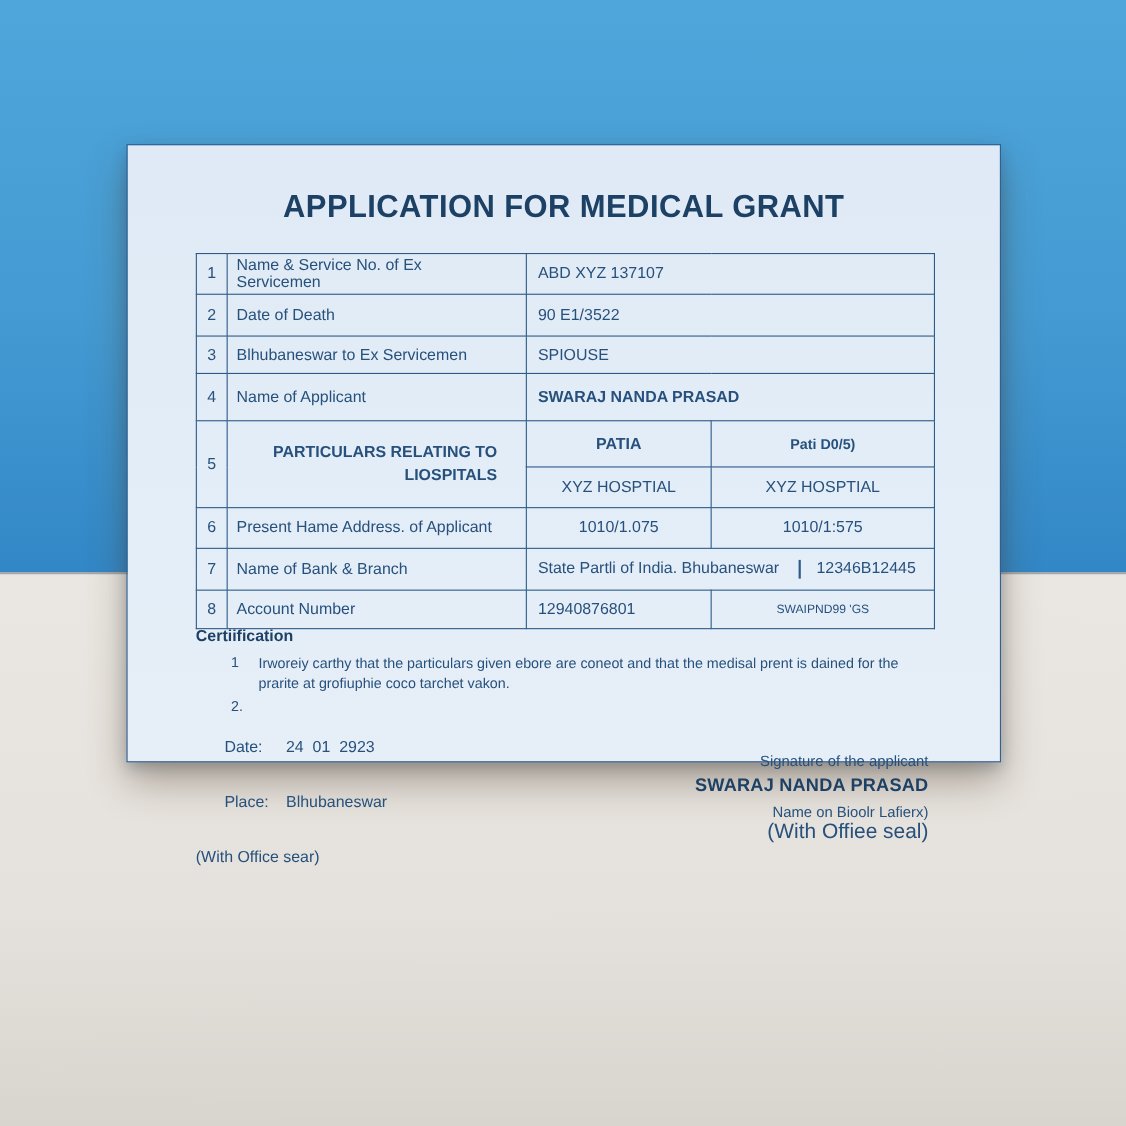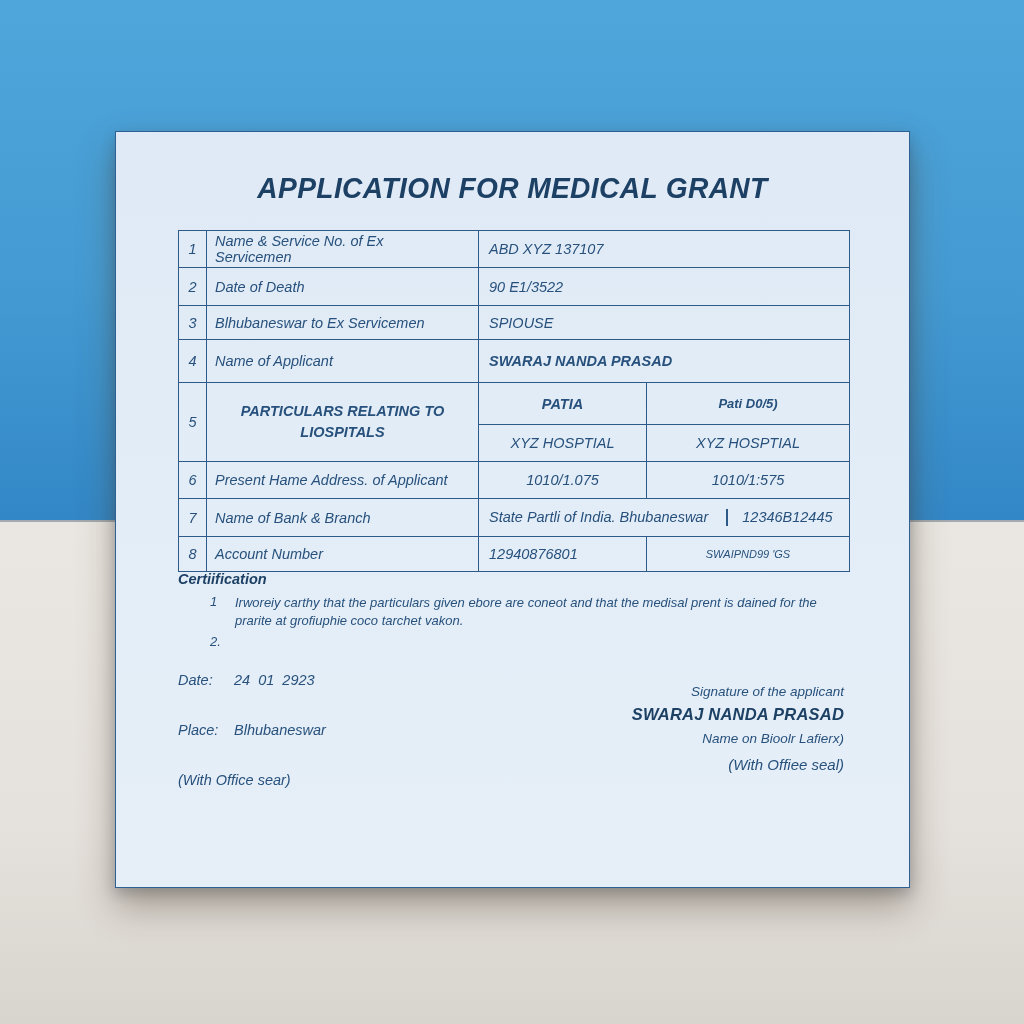--- a/index.html
+++ b/index.html
@@ -11,26 +11,25 @@
     position:absolute;left:0;top:0;width:1024px;height:520px;
     background:linear-gradient(180deg,#4ea6db 0%,#449bd3 55%,#3287c6 100%);
   }
   .bg-bottom{
     position:absolute;left:0;top:520px;width:1024px;height:504px;
     background:linear-gradient(180deg,#eae7e2 0%,#e5e1dc 60%,#d8d4ce 100%);
     border-top:2px solid rgba(40,70,100,.30);
     box-sizing:border-box;
   }
   .paper{
-    position:absolute;left:115px;top:131px;width:795px;height:757px;
+    position:absolute;left:115px;top:131px;width:795px;height:562px;
     background:linear-gradient(180deg,#e0eaf6 0%,#e3edf7 50%,#e6eff8 100%);
     border:1px solid #2f6094;
     box-shadow:0 18px 34px rgba(80,65,45,.42), 0 5px 12px rgba(40,60,90,.28);
     box-sizing:border-box;
-    font-style:italic;
   }
   .doc-title{
     position:absolute;left:0;top:40px;width:100%;text-align:center;
     font-size:29px;font-weight:bold;color:#1d4065;letter-spacing:.4px;
     transform:scaleX(.97);
   }
   table.grant-table{
     position:absolute;left:62px;top:98px;width:671px;
     border-collapse:collapse;table-layout:fixed;
   }
@@ -43,45 +42,45 @@
   .grant-table col.c-label{width:272px;}
   .grant-table col.c-va{width:168px;}
   .grant-table col.c-vb{width:203px;}
   .grant-table td.no{text-align:center;padding:2px 2px;}
   .grant-table td.label{padding-left:8px;}
   .grant-table td.value{padding-left:10px;}
   .grant-table td.center{text-align:center;}
   .grant-table td.bold, .bold{font-weight:bold;}
   .grant-table td.small{font-size:11px;}
   .grant-table td.big-label{
-    text-align:center;font-weight:bold;font-size:14.5px;line-height:1.45;
+    text-align:right;font-weight:bold;font-size:14.5px;line-height:1.45;
     padding:2px 26px;
   }
   .vpipe{
     display:inline-block;width:2px;height:17px;background:#2d5a88;
     margin:0 14px 0 18px;vertical-align:middle;
   }
   .cert{position:absolute;left:62px;top:439px;width:650px;color:#27517c;}
   .cert-heading{font-size:14.5px;font-weight:bold;color:#1d4065;margin-bottom:7px;}
   .cert-item{display:flex;margin-bottom:4px;}
   .cert-no{width:25px;margin-left:32px;flex:none;font-size:13px;}
   .cert-text{font-size:13px;line-height:1.4;white-space:pre-line;}
   .footer-left{position:absolute;left:62px;top:540px;color:#27517c;font-size:14.5px;}
-  .f-row{margin-bottom:34px;display:flex;}
+  .f-row{margin-bottom:34px;display:flex;margin-left:26px;}
   .f-label{width:56px;flex:none;}
   .f-value{white-space:pre;}
   .office-sear{margin-top:18px;}
   .sig-block{
     position:absolute;left:428px;top:552px;width:300px;text-align:right;
     color:#27517c;
   }
   .sig-caption{font-size:13.5px;}
   .sig-name{font-size:16.5px;font-weight:bold;color:#1d4065;margin-top:6px;letter-spacing:.2px;}
   .sig-note{font-size:13.5px;margin-top:7px;}
-  .sig-seal{font-size:15px;margin-top:10px;}
+  .sig-seal{font-size:19px;}
 </style>
 </head>
 <body>
 
 <div class="bg-top"></div>
 <div class="bg-bottom"></div>
 
 <div class="paper">
 
   <div class="doc-title">APPLICATION FOR MEDICAL GRANT</div>

